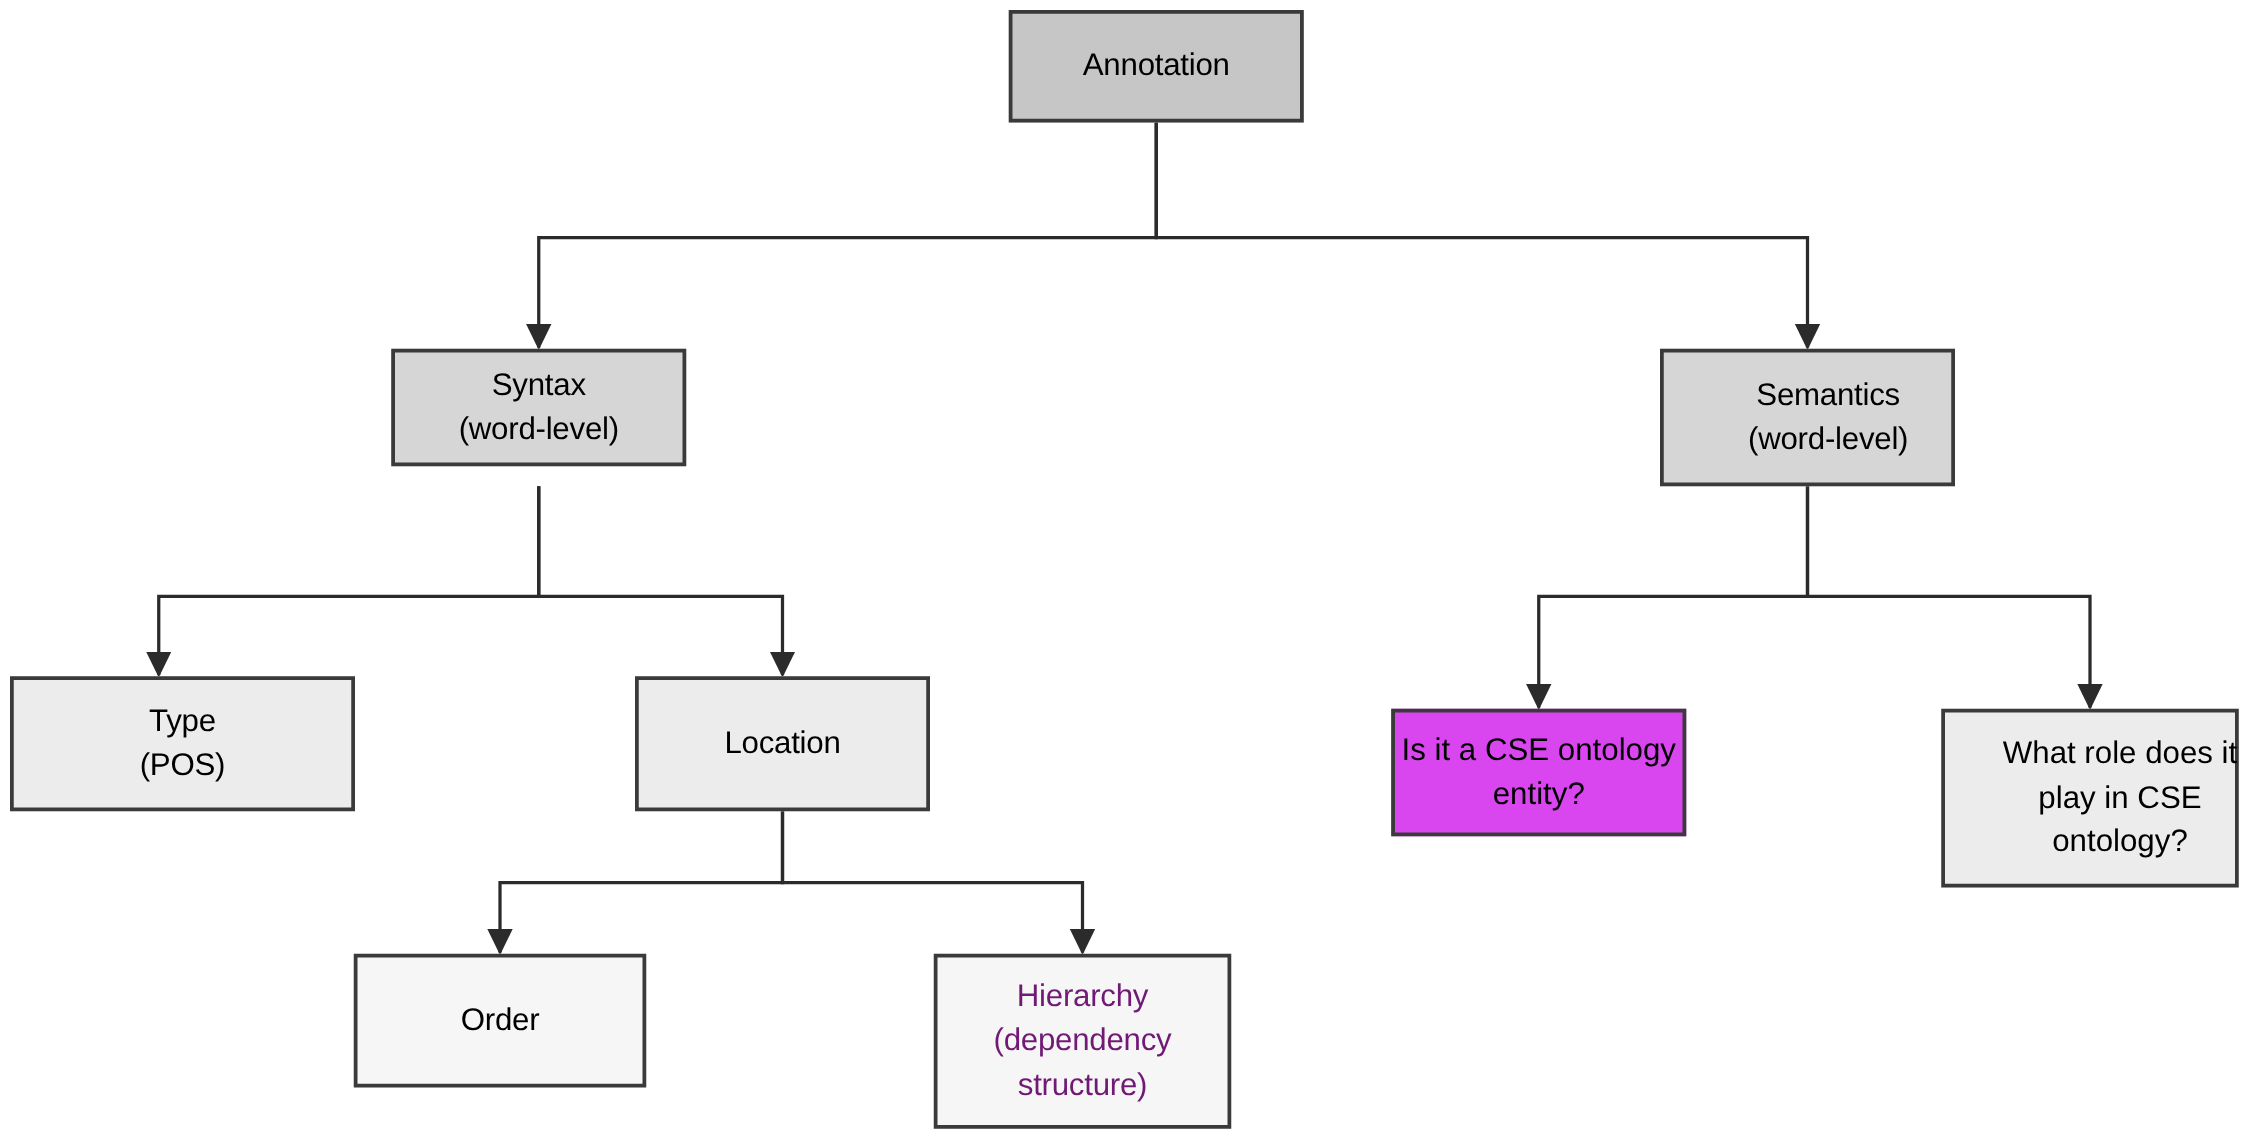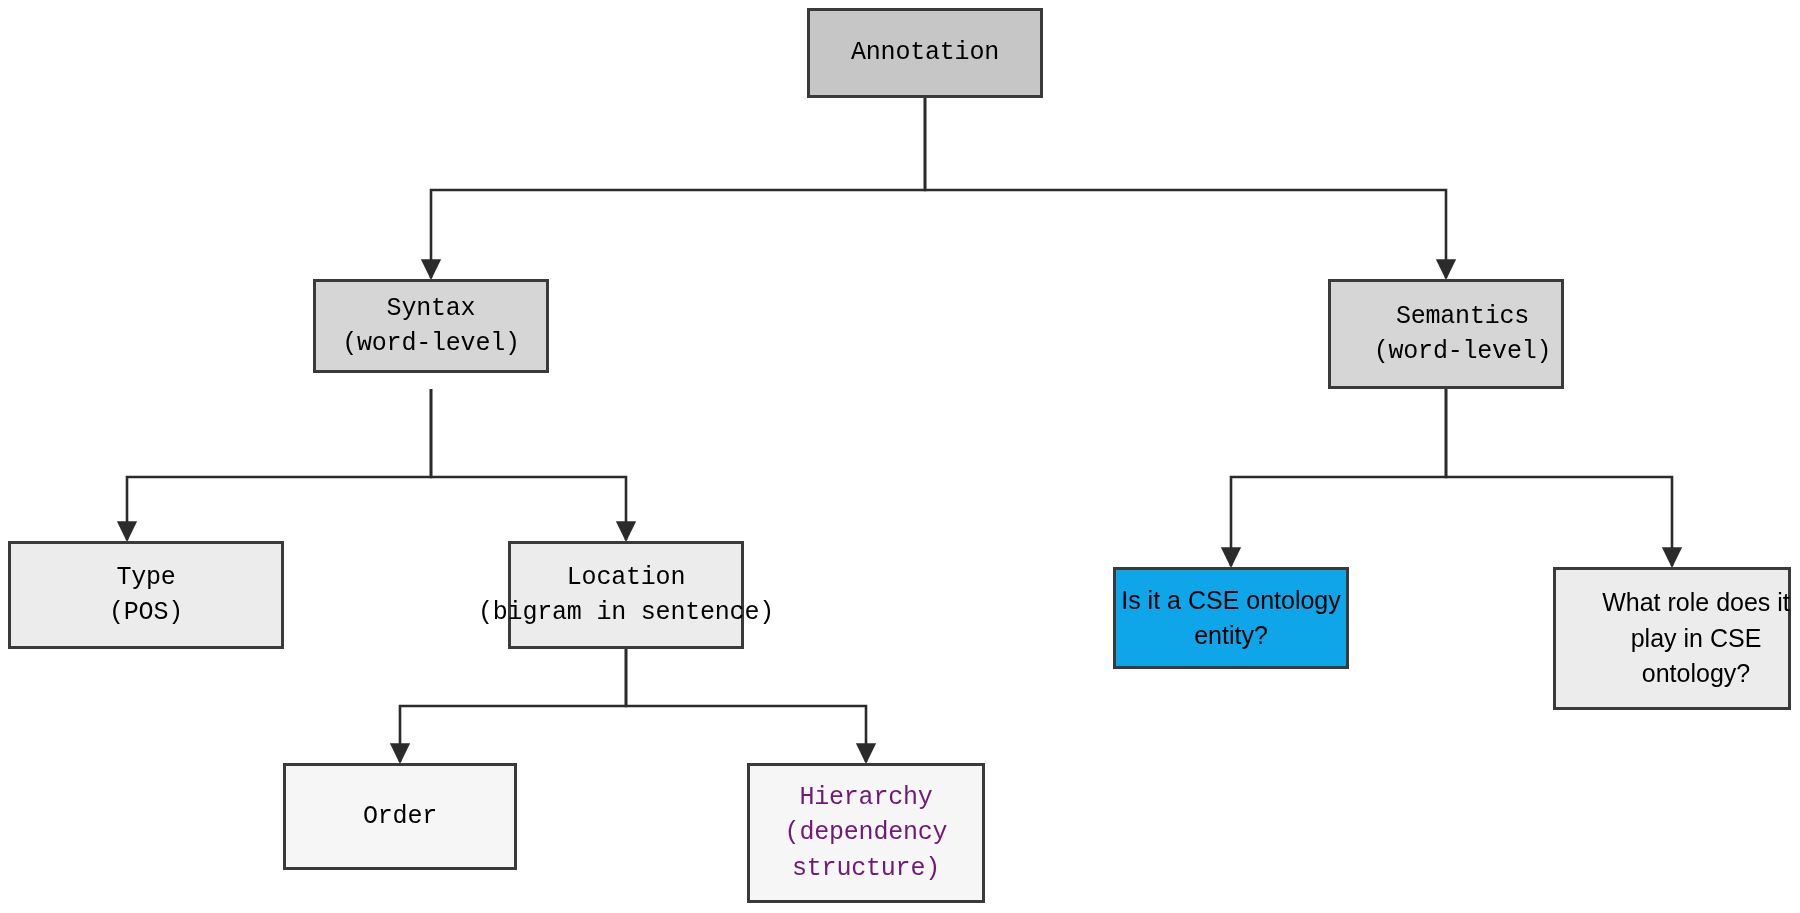--- a/index.html
+++ b/index.html
@@ -55,21 +55,21 @@
     font-size: 25px;
   }
   .level-3 {
     background: #f6f6f6;
     font-size: 25px;
   }
   .font-alt {
     font-family: "Liberation Sans", sans-serif;
   }
   .font-round {
-    font-family: Liberation Mono, monospace;
+    font-family: Liberation Sans, sans-serif;
     letter-spacing: -0.2px;
   }
 </style>
 </head>
 <body>
 
 <div id="diagram-root" style="width: 1800px; height: 913px; background: rgb(255, 255, 255);">
 
   <svg id="edge-layer" viewBox="0 0 1800 913" width="1800" height="913" xmlns="http://www.w3.org/2000/svg">
     <defs>
@@ -100,23 +100,22 @@
       <div class="node level-1 font-round" style="left: 1328px; top: 279px; width: 236px; height: 110px; background: rgb(214, 214, 214); border-color: rgb(58, 58, 58); color: rgb(0, 0, 0); padding-left: 33px;">
         <span class="node-line">Semantics</span>
         <span class="node-line">(word-level)</span>
       </div>
       <div class="node level-2 font-round" style="left: 8px; top: 541px; width: 276px; height: 108px; background: rgb(236, 236, 236); border-color: rgb(58, 58, 58); color: rgb(0, 0, 0);">
         <span class="node-line">Type</span>
         <span class="node-line">(POS)</span>
       </div>
       <div class="node level-2 font-round" style="left: 508px; top: 541px; width: 236px; height: 108px; background: rgb(236, 236, 236); border-color: rgb(58, 58, 58); color: rgb(0, 0, 0);">
         <span class="node-line">Location</span>
-        <span class="node-line">(bigram in sentence)</span>
       </div>
-      <div class="node level-2 font-alt" style="left: 1113px; top: 567px; width: 236px; height: 102px; background: #0ea5e9; border-color: rgb(58, 58, 58); color: rgb(0, 0, 0);">
+      <div class="node level-2 font-alt" style="left: 1113px; top: 567px; width: 236px; height: 102px; background: #d946ef; border-color: rgb(58, 58, 58); color: rgb(0, 0, 0);">
         <span class="node-line">Is it a CSE ontology</span>
         <span class="node-line">entity?</span>
       </div>
       <div class="node level-2 font-alt" style="left: 1553px; top: 567px; width: 238px; height: 143px; background: rgb(236, 236, 236); border-color: rgb(58, 58, 58); color: rgb(0, 0, 0); padding-left: 48px;">
         <span class="node-line">What role does it</span>
         <span class="node-line">play in CSE</span>
         <span class="node-line">ontology?</span>
       </div>
       <div class="node level-3 font-round" style="left: 283px; top: 763px; width: 234px; height: 107px; background: rgb(246, 246, 246); border-color: rgb(58, 58, 58); color: rgb(0, 0, 0); align-items: center;">
         <span class="node-line">Order</span>

